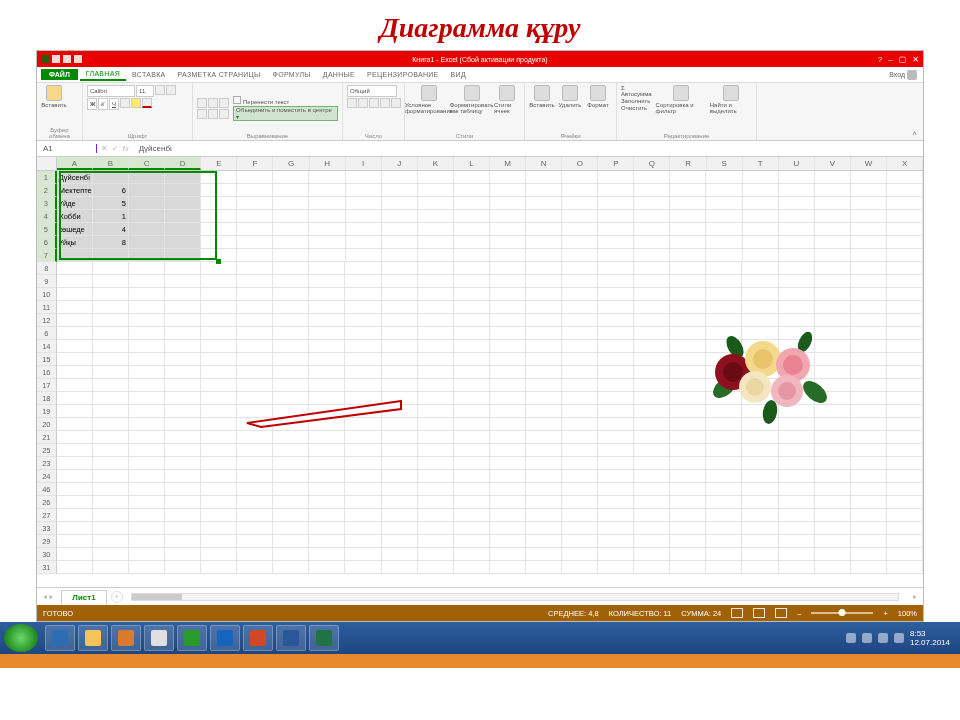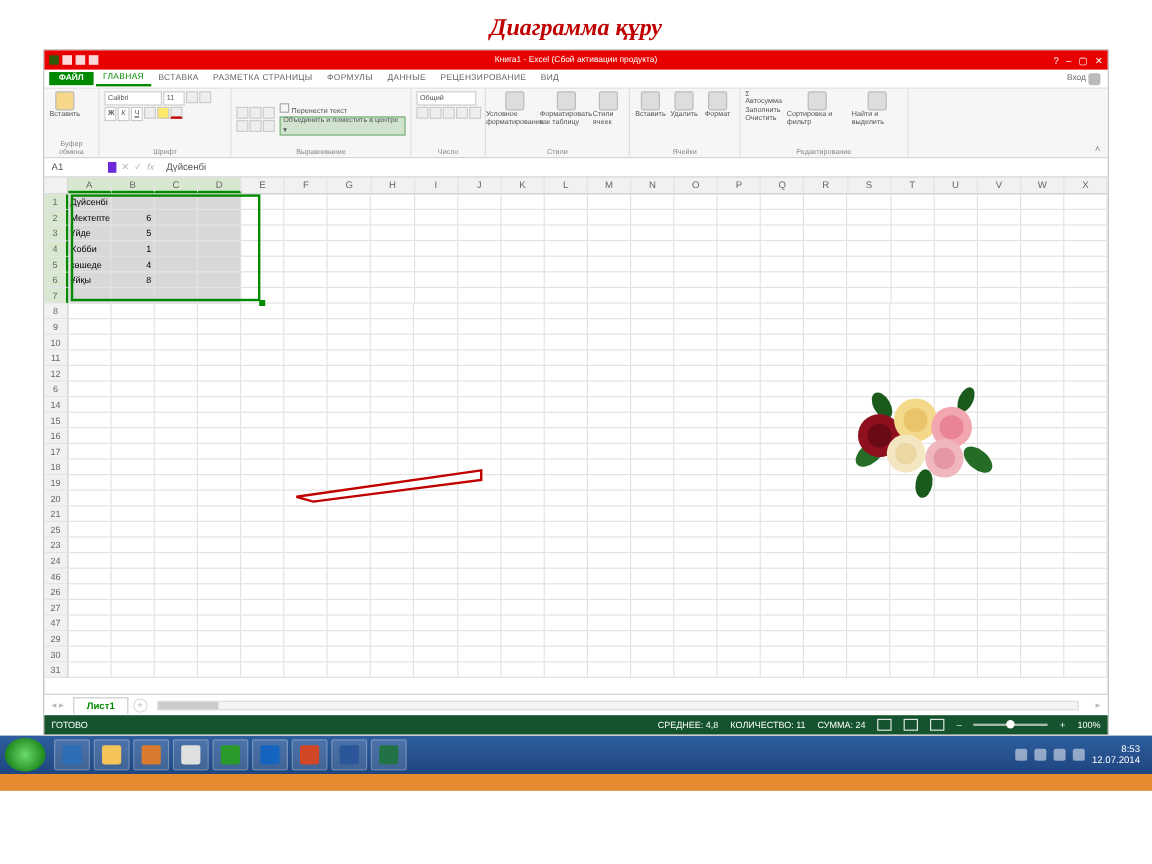--- a/index.html
+++ b/index.html
@@ -1,18 +1,18 @@
 <!DOCTYPE html>
 <html><head>
 <meta charset="utf-8">
 <style>
   * { box-sizing: border-box; margin: 0; padding: 0; }
   body { width: 960px; height: 720px; font-family: "Segoe UI", Arial, sans-serif; background: #fff; overflow: hidden; position: relative; }
 
-  .page-title { text-align: center; font-family: "Times New Roman", serif; font-style: italic; font-weight: bold; color: #c00000; font-size: 20px; padding: 12px 0 6px; }
+  .page-title { text-align: center; font-family: "Times New Roman", serif; font-style: italic; font-weight: bold; color: #c00000; font-size: 28px; padding: 12px 0 6px; }
 
   .excel-window { position: relative; margin: 0 36px; border: 1px solid #bbb; background: #fff; }
 
   .titlebar { height: 16px; background: #e80000; color: #fff; font-size: 7px; display: flex; align-items: center; position: relative; }
   .titlebar .qat { position: absolute; left: 4px; display: flex; gap: 3px; }
   .titlebar .qat span { width: 8px; height: 8px; opacity: 0.85; display: inline-block; }
   .titlebar .center { margin: 0 auto; }
   .titlebar .ctrls { position: absolute; right: 4px; display: flex; gap: 6px; font-size: 8px; }
 
   .ribbon-tabs { height: 16px; background: #fff; display: flex; align-items: center; font-size: 7px; color: #666; border-bottom: 1px solid #ddd; padding-left: 4px; }
@@ -27,21 +27,21 @@
   .ribbon .group .body { flex: 1; display: flex; align-items: flex-start; gap: 2px; }
   .ribbon .group .label { text-align: center; font-size: 6px; color: #888; margin-top: 1px; }
   .ribbon .big-btn { display: flex; flex-direction: column; align-items: center; justify-content: flex-start; font-size: 6px; min-width: 26px; }
   .ribbon .big-btn .ico { width: 16px; height: 16px; background: #ddd; border: 1px solid #bbb; margin-bottom: 1px; border-radius: 2px; }
   .ribbon .mini { display: flex; gap: 1px; }
   .ribbon .mini span { width: 10px; height: 10px; border: 1px solid #ccc; background: #eee; display: inline-block; }
   .ribbon .combo { height: 12px; border: 1px solid #ccc; background: #fff; font-size: 6px; padding: 0 2px; display: flex; align-items: center; }
   .ribbon .collapse { margin-left: auto; padding: 2px 6px; font-size: 8px; color: #888; display: flex; align-items: flex-end; }
 
   .formula-bar { height: 16px; background: #fff; border-bottom: 1px solid #ccc; display: flex; align-items: center; font-size: 8px; color: #555; }
-  .formula-bar .namebox { width: 60px; border-right: 7px solid #6d28d9; padding-left: 6px; }
+  .formula-bar .namebox { width: 60px; border-right: 1px solid #6d28d9; padding-left: 6px; }
   .formula-bar .fx-btns { padding: 0 4px; color: #bbb; display: flex; gap: 4px; }
   .formula-bar .fx { padding-left: 6px; }
 
   .grid-wrap { position: relative; height: 430px; overflow: hidden; }
   .col-heads { display: flex; height: 14px; background: #f1f1f1; border-bottom: 1px solid #ccc; font-size: 8px; color: #666; }
   .col-heads .corner { width: 22px; border-right: 1px solid #ccc; background: #f1f1f1; }
   .col-heads .ch { width: 40px; text-align: center; border-right: 1px solid #e3e3e3; line-height: 14px; }
   .col-heads .ch.sel { background: #d8e8d0; border-bottom: 2px solid #008a00; }
   .rows { }
   .row { display: flex; height: 13px; }
@@ -61,31 +61,31 @@
   .flower { position: absolute; right: 78px; bottom: 160px; width: 150px; height: 110px; }
   .flower svg { width: 100%; height: 100%; }
 
   .sheet-tabs { height: 18px; background: #fff; border-top: 1px solid #ccc; display: flex; align-items: center; font-size: 8px; color: #666; }
   .sheet-tabs .nav { padding: 0 6px; color: #bbb; }
   .sheet-tabs .tab { padding: 2px 10px; border: 1px solid #ccc; border-bottom: none; background: #fff; color: #008a00; font-weight: bold; margin-left: 2px; }
   .sheet-tabs .add { margin-left: 4px; color: #bbb; border: 1px solid #ddd; width: 12px; height: 12px; text-align: center; line-height: 10px; border-radius: 50%; }
   .sheet-tabs .scrolltrack { flex: 1; margin: 0 8px; height: 8px; background: #f4f4f4; border: 1px solid #ddd; position: relative; }
   .sheet-tabs .scrolltrack .thumb { position: absolute; left: 0; top: 0; height: 100%; width: 50px; background: #ccc; }
 
-  .statusbar { height: 16px; background: #14532d; color: #fff; display: flex; align-items: center; font-size: 7.5px; padding: 0 6px; gap: 32px; }
+  .statusbar { height: 16px; background: #a16207; color: #fff; display: flex; align-items: center; font-size: 7.5px; padding: 0 6px; gap: 32px; }
   .statusbar .right { margin-left: auto; display: flex; align-items: center; gap: 10px; }
   .statusbar .viewbtn { width: 12px; height: 10px; border: 1px solid #fff; opacity: 0.85; }
   .statusbar .zoom-slider { width: 62px; height: 2px; background: rgba(255,255,255,0.6); position: relative; }
   .statusbar .zoom-slider .thumb { position: absolute; left: 50%; top: -3px; width: 7px; height: 7px; background: #fff; border-radius: 50%; transform: translateX(-50%); }
 
   .taskbar { height: 32px; background: linear-gradient(#2e5e9e,#1e4680); display: flex; align-items: center; padding: 0 6px 0 0; gap: 3px; }
   .taskbar .start { width: 34px; height: 28px; background: radial-gradient(circle,#6bd96b,#046b04); border-radius: 50%; margin: 0 4px; }
   .taskbar .tbtn { width: 30px; height: 26px; background: rgba(255,255,255,0.15); border: 1px solid rgba(255,255,255,0.25); border-radius: 2px; display: flex; align-items: center; justify-content: center; }
   .taskbar .tbtn .ico { width: 16px; height: 16px; border-radius: 2px; }
-  .taskbar .tray { margin-left: auto; color: #fff; font-size: 8px; text-align: right; padding-right: 4px; display: flex; align-items: center; gap: 6px; }
+  .taskbar .tray { margin-left: auto; color: #fff; font-size: 8px; padding-right: 4px; display: flex; align-items: center; gap: 6px; }
   .taskbar .tray .tico { width: 10px; height: 10px; background: rgba(255,255,255,0.5); border-radius: 2px; }
 
   .bottom-band { height: 14px; background: #e58a2e; }
 </style>
 </head>
 <body>
 
 <div class="page-title">Диаграмма құру</div>
 
 <div class="excel-window">
@@ -1005,21 +1005,21 @@
           <div class="cell"></div>
           <div class="cell"></div>
           <div class="cell"></div>
           <div class="cell"></div>
           <div class="cell"></div>
           <div class="cell"></div>
           <div class="cell"></div>
           <div class="cell"></div>
         </div>
         <div class="row">
-          <div class="rh">47</div>
+          <div class="rh">33</div>
           <div class="cell"></div>
           <div class="cell"></div>
           <div class="cell"></div>
           <div class="cell"></div>
           <div class="cell"></div>
           <div class="cell"></div>
           <div class="cell"></div>
           <div class="cell"></div>
           <div class="cell"></div>
           <div class="cell"></div>

